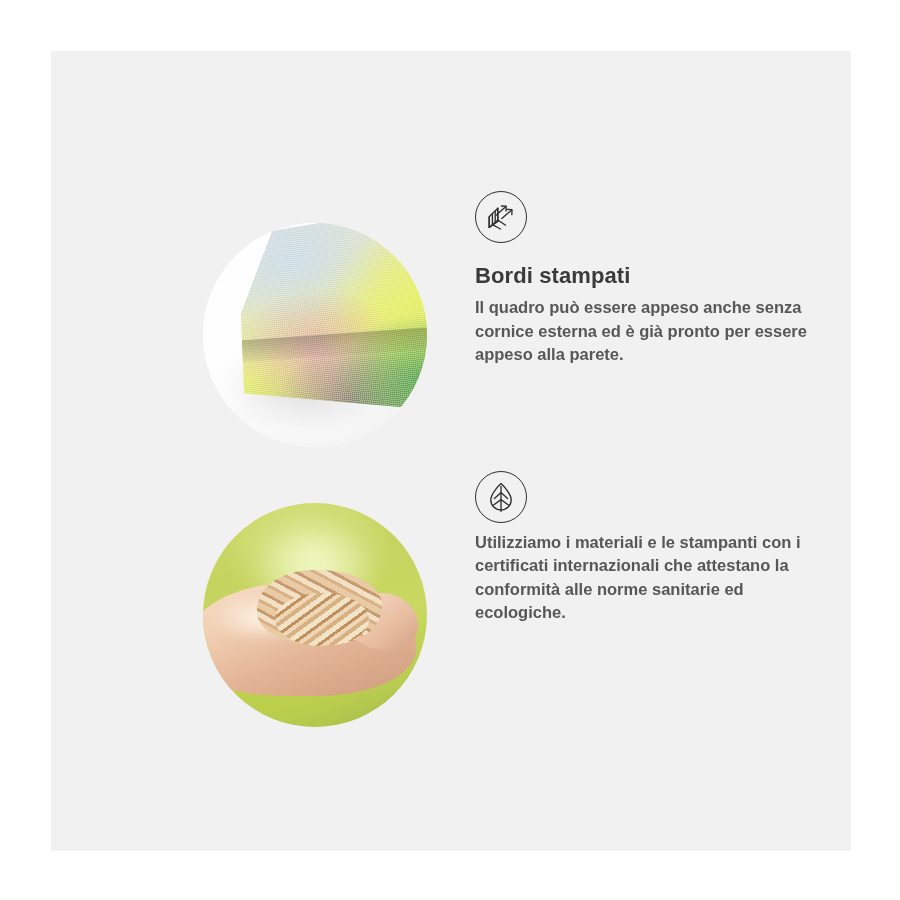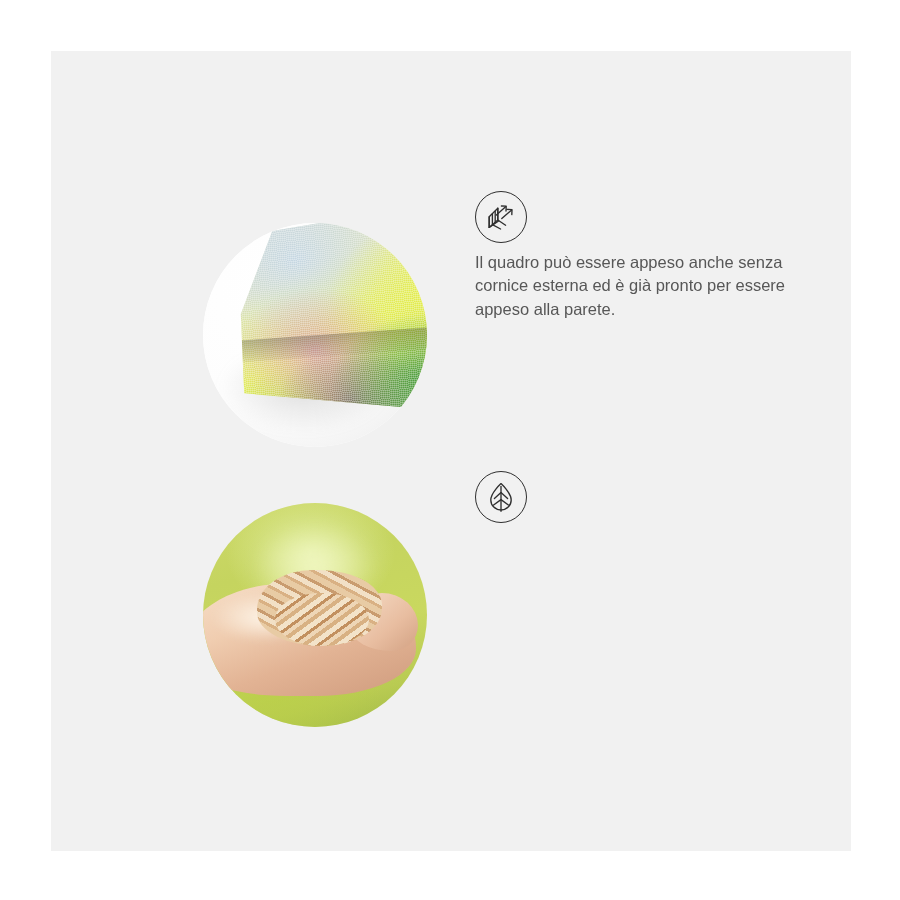--- a/index.html
+++ b/index.html
@@ -207,21 +207,21 @@
     margin: 20px 0 0 0;
     font-size: 22px;
     font-weight: 600;
     color: #3a3a3a;
     letter-spacing: 0.1px;
     line-height: 1.15;
   }
   .feature-desc {
     margin: 8px 0 0 0;
     font-size: 16.5px;
-    font-weight: 400;
+    font-weight: 700;
     color: #575757;
     line-height: 1.42;
     max-width: 364px;
   }
 </style>
 </head>
 <body>
 
 <div class="page">
 
@@ -254,20 +254,21 @@
             <path d="M13.8 20.0 L21.6 25.2"></path>
             <path d="M8.4 24.6 L16.6 29.0"></path>
 
             <path d="M12.4 15.0 L21.6 6.8"></path>
             <path d="M17.4 6.0 L22.2 6.2 L22.0 11.0"></path>
             <path d="M17.8 18.6 L27.4 10.2"></path>
             <path d="M23.0 9.4 L28.0 9.6 L27.8 14.6"></path>
           </svg>
         </div>
 
+        <div class="feature-title">Bordi stampati</div>
 
         <div class="feature-desc">Il quadro può essere appeso anche senza cornice esterna ed è già pronto per essere appeso alla parete.</div>
       </div>
     </div>
 
     <div class="feature feature-2">
 
       <div class="photo-circle">
         <div class="eco-photo">
           <div class="glow"></div>
@@ -286,17 +287,18 @@
             <path d="M17 3.6 C17 3.6 27.2 13.0 27.2 20.0 C27.2 25.6 22.6 30.0 17 30.0 C11.4 30.0 6.8 25.6 6.8 20.0 C6.8 13.0 17 3.6 17 3.6 Z"></path>
             <path d="M17 6.5 L17 31.2"></path>
             <path d="M17 12.6 L10.4 18.6"></path>
             <path d="M17 12.6 L23.6 18.6"></path>
             <path d="M17 19.6 L9.6 25.0"></path>
             <path d="M17 19.6 L24.4 25.0"></path>
           </svg>
         </div>
 
 
+        <div class="feature-desc">Utilizziamo i materiali e le stampanti con i certificati internazionali che attestano la conformità alle norme sanitarie ed ecologiche.</div>
       </div>
     </div>
 
   </div>
 </div>
 
 </body></html>

